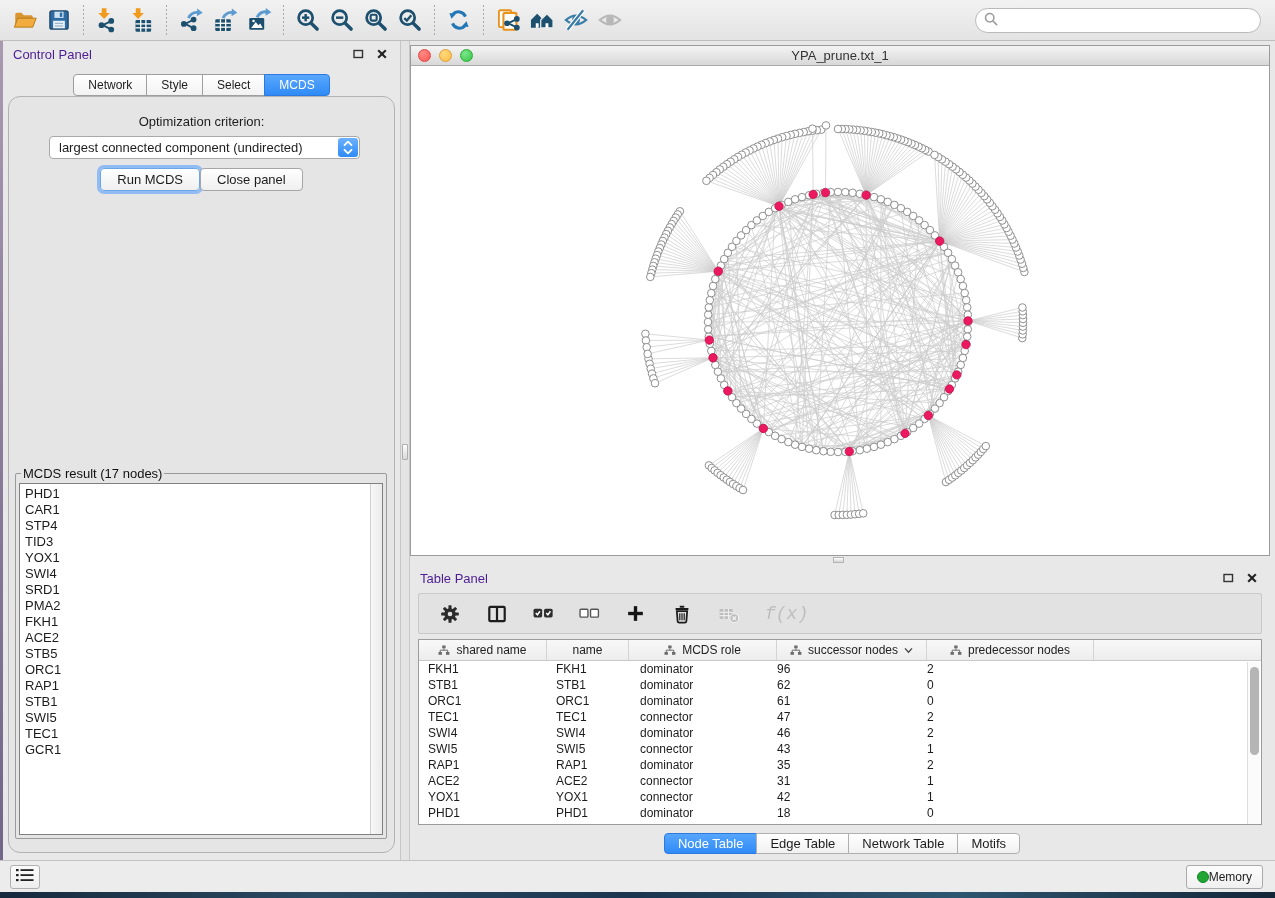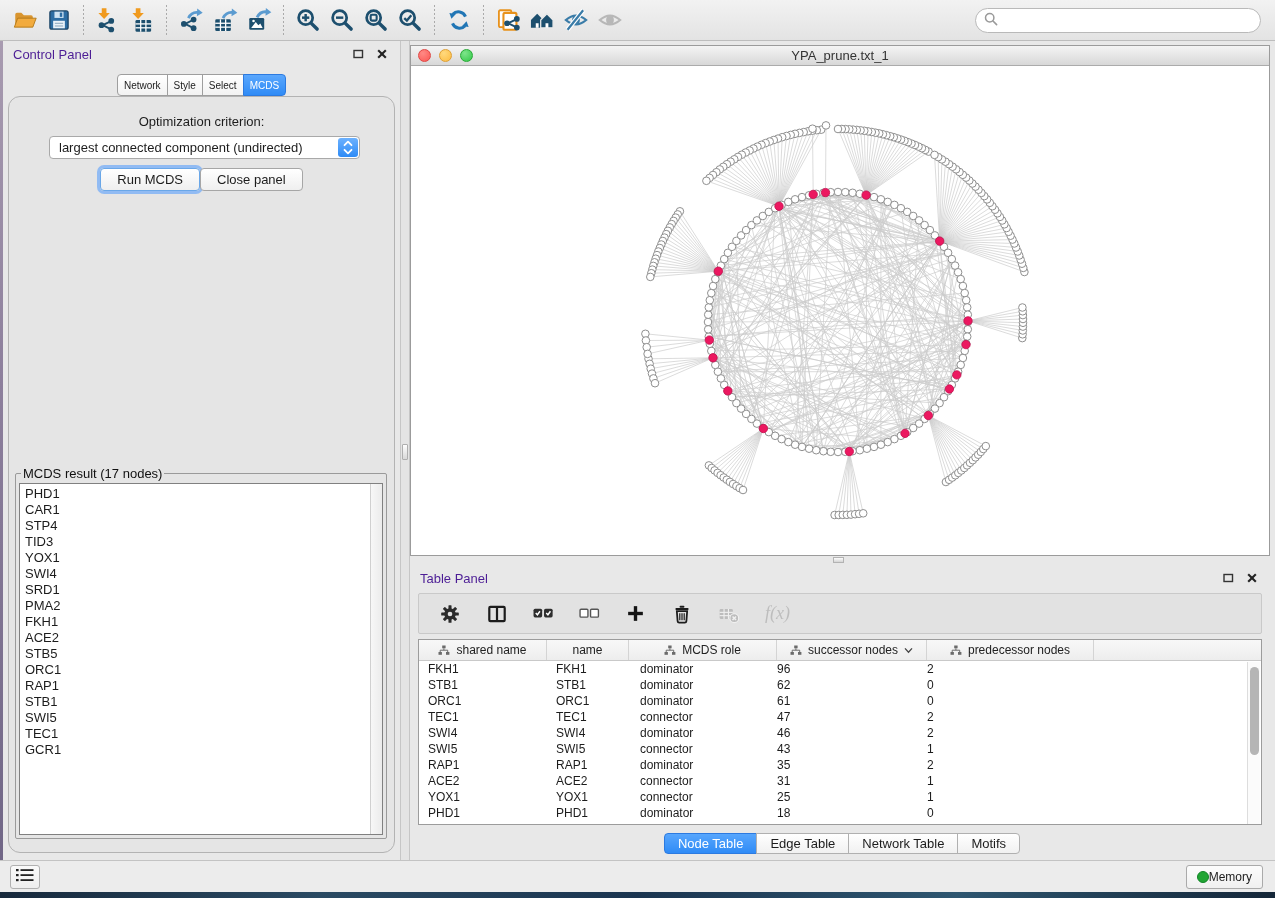--- a/index.html
+++ b/index.html
@@ -19,21 +19,21 @@
   
   #left-strip{left:0;top:41px;width:3px;height:851px;background:linear-gradient(#a89bb0,#8d7f9c 40%,#6f6585)}
   #wallpaper{left:0;top:892px;width:1275px;height:6px;background:linear-gradient(90deg,#17293c,#2a4a63 25%,#1b3550 50%,#2e5670 75%,#142638)}
 
   
   #control-panel{left:3px;top:41px;width:397px;height:819px;background:#e8e8e8}
   .panel-head{height:26px;display:flex;align-items:center;padding:0 10px;font-size:13px;color:#4c1d95}
   .panel-head .spacer{flex:1}
   .head-btn{width:16px;height:16px;display:flex;align-items:center;justify-content:center;margin-left:8px}
   #cp-tabs{position:absolute;left:0;top:33px;width:100%;display:flex;justify-content:center}
-  .cp-tab{height:22px;padding:0 6px;display:flex;align-items:center;font-size:10px;background:linear-gradient(#fff,#f2f2f2);border:1px solid #9e9e9e;margin-left:-1px}
+  .cp-tab{height:22px;padding:0 14px;display:flex;align-items:center;font-size:12px;background:linear-gradient(#fff,#f2f2f2);border:1px solid #9e9e9e;margin-left:-1px}
   .cp-tab:first-child{border-radius:4px 0 0 4px;margin-left:0}
   .cp-tab:last-child{border-radius:0 4px 4px 0}
   .cp-tab.sel{background:linear-gradient(#5aa7fd,#2f8bf6);border-color:#2c7ae0;color:#fff}
   #cp-inner{position:absolute;left:5px;top:55px;width:387px;height:757px;background:#e5e5e5;border:1px solid #b3b3b3;border-radius:12px}
   #opt-label{position:absolute;left:0;top:17px;width:100%;text-align:center;font-size:13px}
   #criterion{position:absolute;left:40px;top:39px;width:311px;height:23px;background:#fff;border:1px solid #a9a9a9;border-radius:4px;display:flex;align-items:center;font-size:13px;padding-left:9px}
   #criterion .stepper{position:absolute;right:1px;top:1px;width:20px;height:19px;border-radius:3px;background:linear-gradient(#6cb1fe,#2e8bf6);display:flex;align-items:center;justify-content:center}
   #cp-buttons{position:absolute;left:0;top:71px;width:100%;display:flex;justify-content:center;}
   .mac-btn{height:23px;padding:0 16px;font-size:13px;background:linear-gradient(#fff,#efefef);border:1px solid #a6a6a6;border-radius:4px;display:flex;align-items:center}
   .mac-btn.focused{box-shadow:0 0 0 3px rgba(77,153,255,.55);border-color:#6aa7e8}
@@ -53,21 +53,21 @@
   #net-titlebar{height:20px;background:linear-gradient(#f4f4f4,#d8d8d8);border-bottom:1px solid #ababab;position:relative;display:flex;align-items:center;justify-content:center;font-size:13px;color:#333}
   #traffic{position:absolute;left:7px;top:3px;display:flex;gap:8px}
   .light{width:13px;height:13px;border-radius:50%}
   #net-canvas{width:858px;height:489px;background:#fff;overflow:hidden}
 
   
   #table-panel{left:410px;top:565px;width:860px;height:295px;background:#e8e8e8}
   #tp-toolbar{position:absolute;left:8px;top:28px;width:844px;height:41px;background:#e2e2e2;border:1px solid #c9c9c9;border-radius:2px;display:flex;align-items:center;gap:25px;padding-left:20px}
   .tp-btn{display:flex;align-items:center;justify-content:center}
   .tp-btn.dis{opacity:.5}
-  .fx{font-family:Liberation Serif, serif;font-style:italic;font-size:18px;color:#9a9a9a}
+  .fx{font-family:Liberation Mono, monospace;font-style:italic;font-size:18px;color:#9a9a9a}
   #tp-table{position:absolute;left:8px;top:74px;width:844px;height:186px;background:#fff;border:1px solid #9c9c9c;overflow:hidden}
   #tp-header{display:flex;height:21px;background:linear-gradient(#f8f8f8,#ededed);border-bottom:1px solid #c9c9c9}
   .th{display:flex;align-items:center;justify-content:center;gap:6px;font-size:12px;color:#222;border-right:1px solid #d4d4d4;height:100%}
   .tr{display:flex;height:16px;align-items:center}
   .td{font-size:12px;white-space:nowrap;overflow:hidden}
   .td.num{}
   #tp-scroll{position:absolute;right:1px;top:22px;width:13px;height:162px;background:#fbfbfb;border-left:1px solid #ddd}
   #tp-thumb{position:absolute;left:2px;top:5px;width:9px;height:88px;border-radius:5px;background:#b5b5b5}
   #tp-tabs{position:absolute;left:0;top:268px;width:100%;display:flex;justify-content:center}
   .tp-tab{height:21px;padding:0 13px;display:flex;align-items:center;font-size:13px;background:linear-gradient(#fff,#f1f1f1);border:1px solid #b0b0b0;margin-left:-1px}
@@ -1305,21 +1305,21 @@
           <div class="td" style="width:128px;padding-left:9px">ACE2</div>
           <div class="td" style="width:82px;padding-left:9px">ACE2</div>
           <div class="td" style="width:148px;padding-left:11px">connector</div>
           <div class="td num" style="width:150px;padding-right:15px">31</div>
           <div class="td num" style="width:167px;padding-right:7px">1</div>
         </div>
         <div class="tr">
           <div class="td" style="width:128px;padding-left:9px">YOX1</div>
           <div class="td" style="width:82px;padding-left:9px">YOX1</div>
           <div class="td" style="width:148px;padding-left:11px">connector</div>
-          <div class="td num" style="width:150px;padding-right:15px">25</div>
+          <div class="td num" style="width:150px;padding-right:15px">42</div>
           <div class="td num" style="width:167px;padding-right:7px">1</div>
         </div>
         <div class="tr">
           <div class="td" style="width:128px;padding-left:9px">PHD1</div>
           <div class="td" style="width:82px;padding-left:9px">PHD1</div>
           <div class="td" style="width:148px;padding-left:11px">dominator</div>
           <div class="td num" style="width:150px;padding-right:15px">18</div>
           <div class="td num" style="width:167px;padding-right:7px">0</div>
         </div>
       </div>

